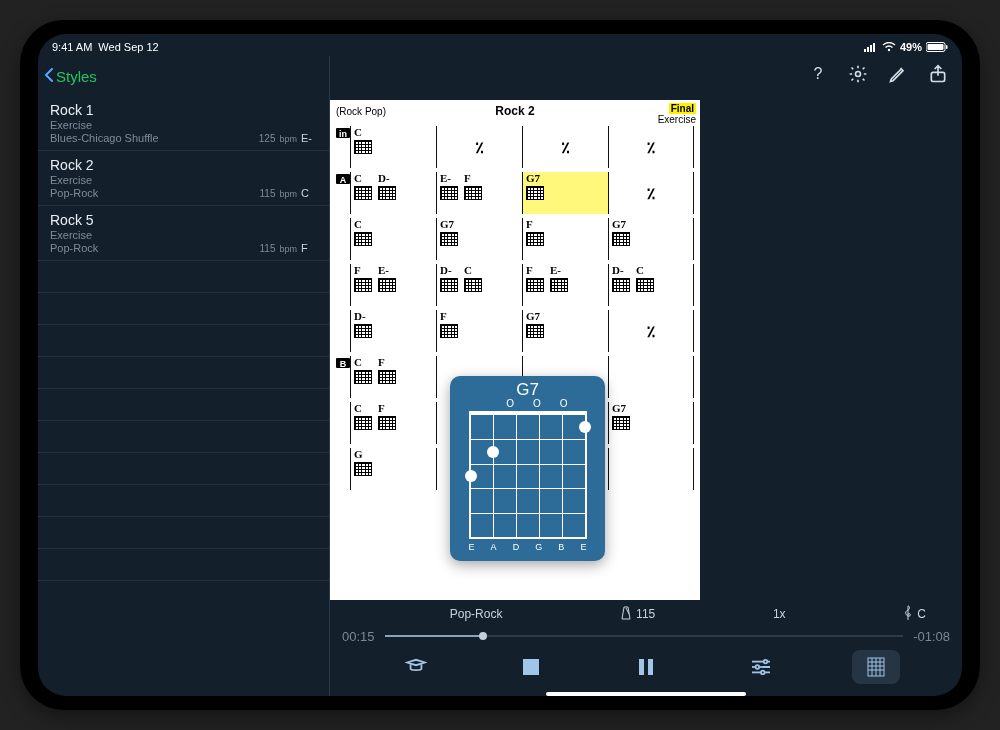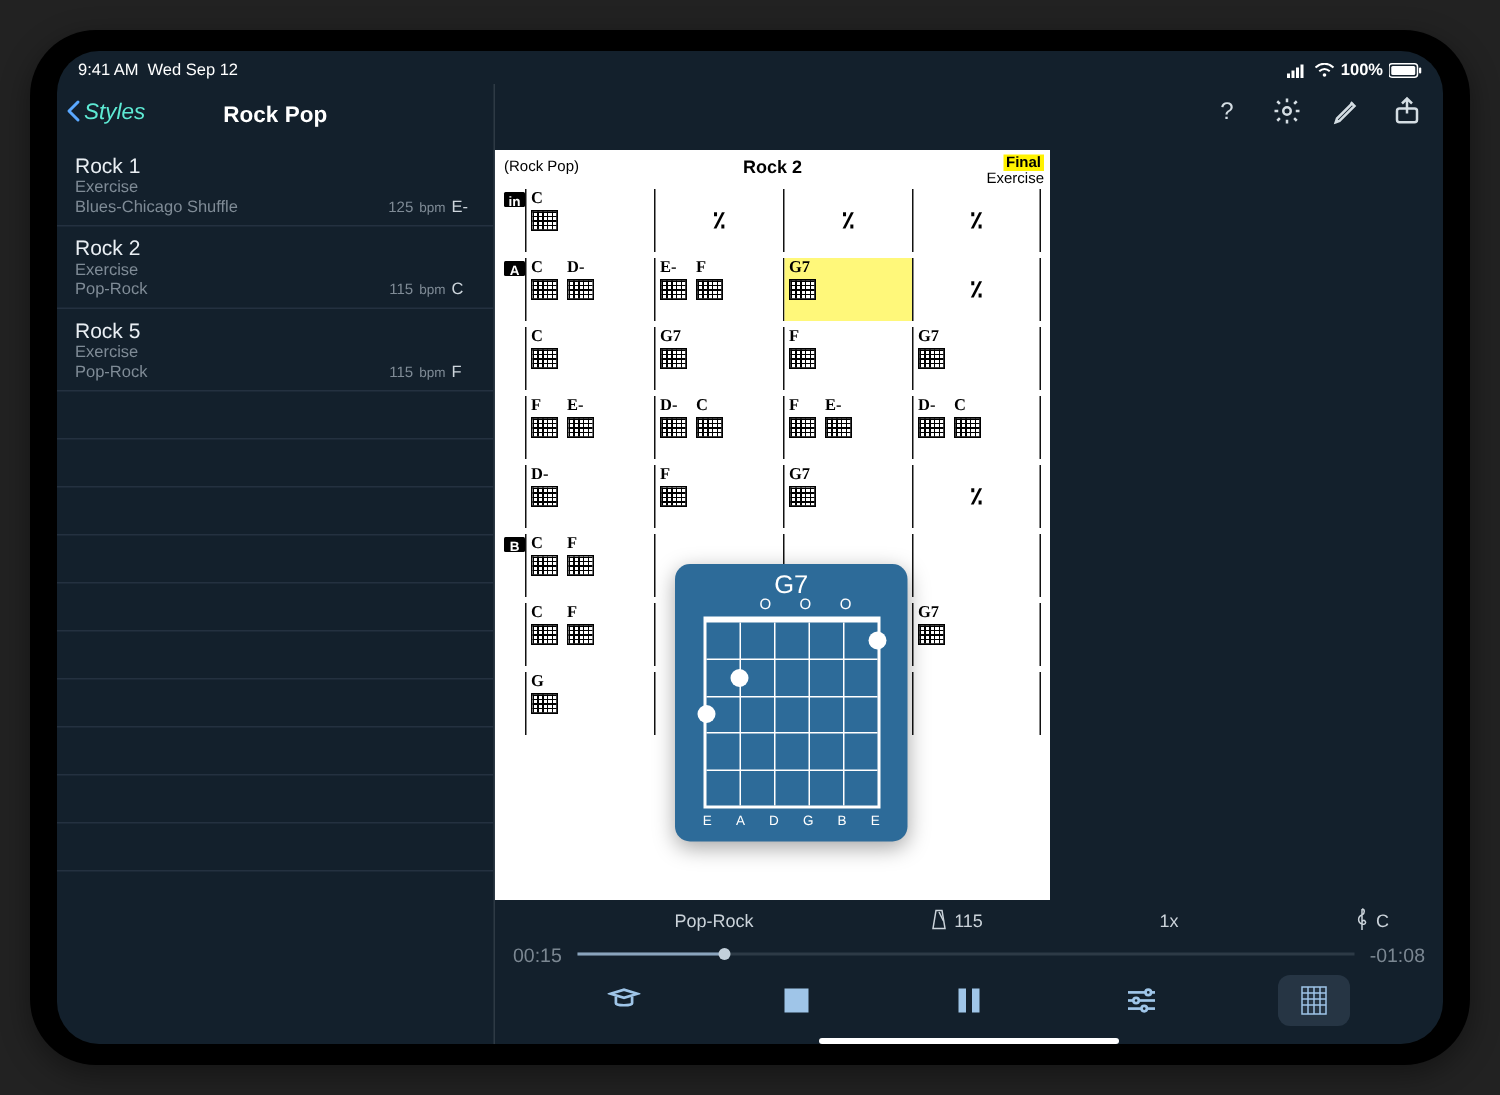--- a/index.html
+++ b/index.html
@@ -7,21 +7,21 @@
   .device-frame { width: 960px; height: 690px; background: #000; border-radius: 44px; padding: 14px 18px; box-shadow: 0 6px 20px rgba(0,0,0,.4); position: relative; }
   .screen { width: 100%; height: 100%; background: #13202c; border-radius: 28px; overflow: hidden; display: flex; flex-direction: column; }
   .status-bar { display: flex; justify-content: space-between; align-items: center; height: 22px; padding: 4px 14px 0; color: #fff; font-size: 11px; }
   .status-left { display: flex; gap: 6px; font-weight: 400; }
   .status-right { display: flex; gap: 4px; align-items: center; font-weight: 600; }
   .status-right svg { display: block; }
   .app-body { flex: 1; display: flex; min-height: 0; }
   
   .sidebar { width: 292px; border-right: 1px solid #2e3a45; display: flex; flex-direction: column; min-height: 0; }
   .sidebar-header { height: 40px; display: flex; align-items: center; position: relative; }
-  .back-btn { display: flex; align-items: flex-start; gap: 2px; color: #5eead4; font-size: 15px; margin-left: 6px; cursor: pointer; font-style: italic; }
+  .back-btn { display: flex; align-items: center; gap: 2px; color: #22c55e; font-size: 15px; margin-left: 6px; cursor: pointer; }
   .sidebar-title { position: absolute; left: 0; right: 0; text-align: center; color: #fff; font-weight: 600; font-size: 15px; pointer-events: none; }
   .list { flex: 1; overflow-y: auto; }
   .row { padding: 6px 12px 6px 12px; border-bottom: 1px solid #243140; display: flex; flex-direction: column; gap: 1px; cursor: pointer; }
   .row-title { color: #e9eef3; font-size: 14px; }
   .row-sub { color: #7f8b96; font-size: 11px; }
   .row-bottom { display: flex; justify-content: space-between; align-items: baseline; }
   .row-meta { color: #7f8b96; font-size: 10px; display: flex; gap: 4px; align-items: baseline; }
   .row-meta .bpm-unit { font-size: 9px; }
   .row-key { width: 16px; color: #cdd5dc; font-size: 11px; text-align: left; }
   
@@ -90,21 +90,21 @@
               <rect x="9" y="1" width="2" height="9" fill="#fff"></rect>
             </svg>
         </span>
         <span>
           <svg width="14" height="10" viewBox="0 0 14 10">
               <path d="M1 3 Q7 -2 13 3" stroke="#fff" stroke-width="1.4" fill="none"></path>
               <path d="M3.5 5.5 Q7 2.5 10.5 5.5" stroke="#fff" stroke-width="1.4" fill="none"></path>
               <circle cx="7" cy="8" r="1.2" fill="#fff"></circle>
             </svg>
         </span>
-        <span>100%</span>
+        <span>49%</span>
         <span>
           <svg width="22" height="10" viewBox="0 0 22 10">
               <rect x="0" y="0.5" width="19" height="9" rx="2" fill="none" stroke="#fff"></rect>
               <rect x="1.5" y="2" width="16" height="6" rx="1" fill="#fff"></rect>
               <rect x="20" y="3" width="1.5" height="4" rx=".7" fill="#fff"></rect>
             </svg>
         </span>
       </div>
     </div>
 
@@ -113,21 +113,20 @@
       <div class="sidebar">
         <div class="sidebar-header">
           <div class="back-btn">
             <span>
               <svg width="10" height="16" viewBox="0 0 10 16">
                   <path d="M8 2 L2 8 L8 14" stroke="#5aa8ff" stroke-width="2" fill="none" stroke-linecap="round" stroke-linejoin="round"></path>
                 </svg>
             </span>
             <span>Styles</span>
           </div>
-          <div class="sidebar-title">Rock Pop</div>
         </div>
         <div class="list">
           <div class="row">
             <div class="row-title">Rock 1</div>
             <div class="row-sub">Exercise</div>
             <div class="row-bottom">
               <div class="row-sub">Blues-Chicago Shuffle</div>
               <div class="row-meta">
                 <span>125</span>
                 <span class="bpm-unit">bpm</span>

